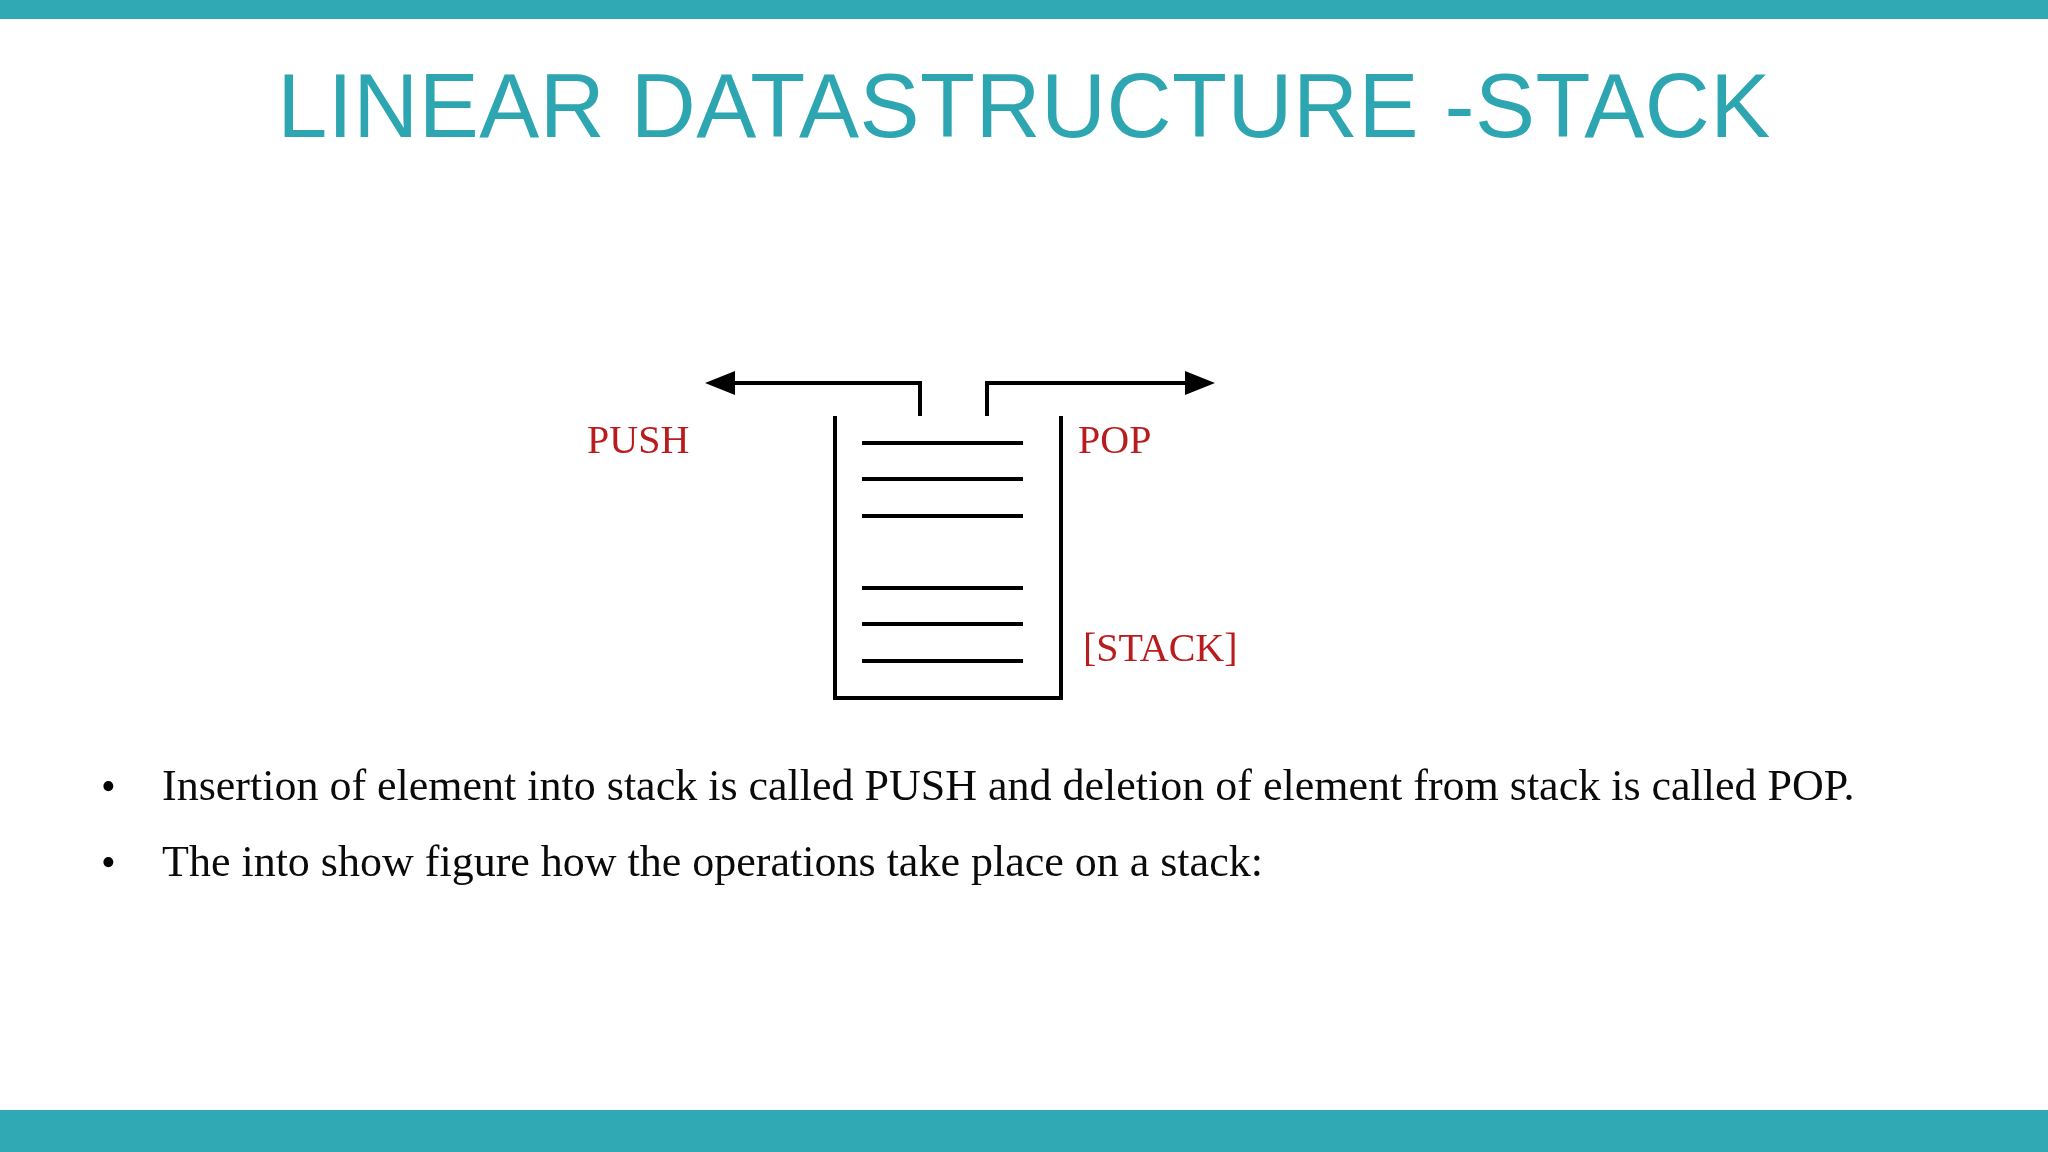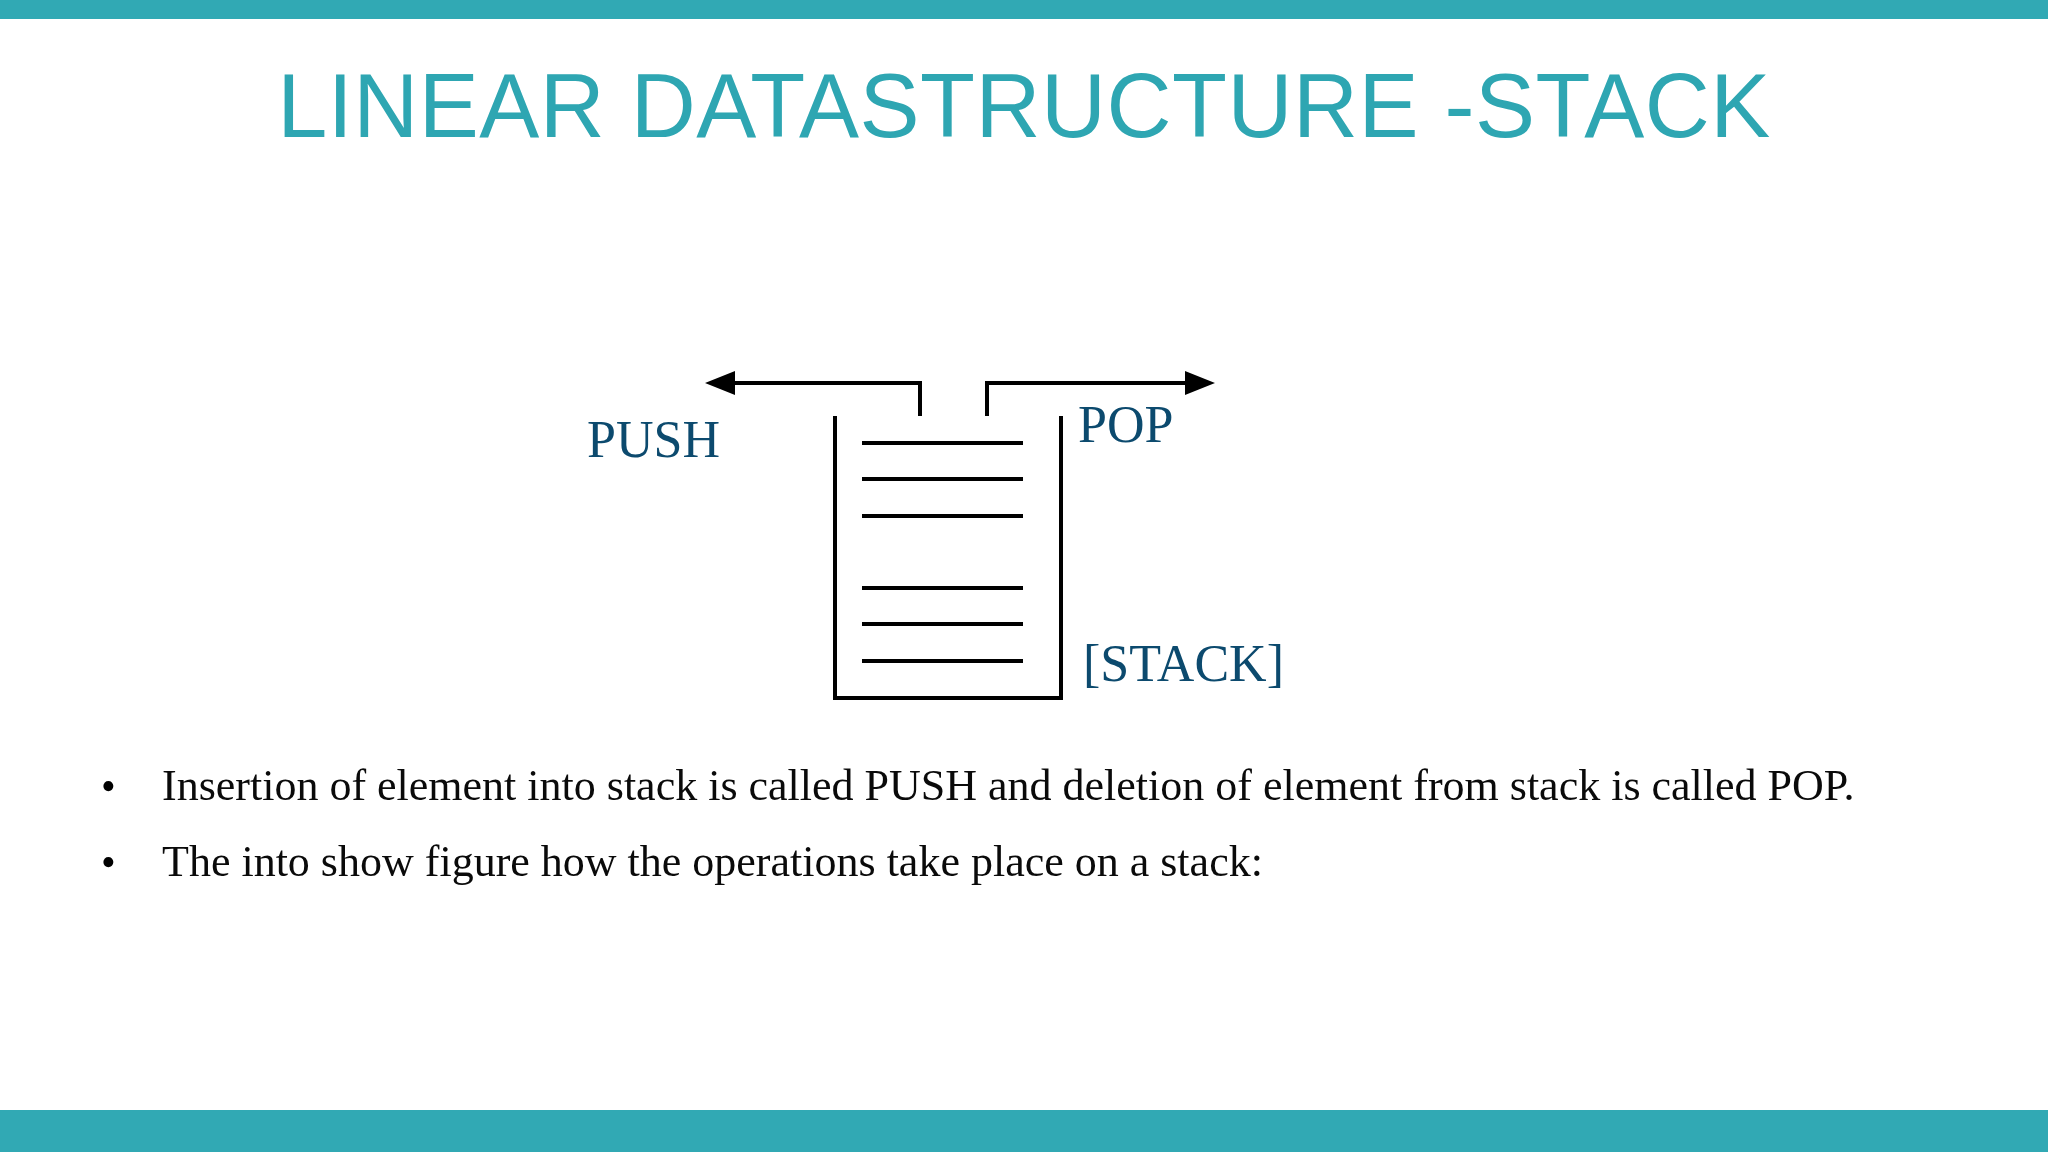--- a/index.html
+++ b/index.html
@@ -57,28 +57,28 @@
     top: 0;
     width: 2048px;
     height: 760px;
     pointer-events: none;
   }
   #diagram svg { display: block; }
 
   .diag-label {
     position: absolute;
     font-family: "Liberation Serif", "DejaVu Serif", serif;
-    font-size: 52px;
+    font-size: 40px;
     line-height: 52px;
-    color: #0c4a6e;
+    color: #b91c1c;
     white-space: nowrap;
   }
   #label-push { left: 587px; top: 414px; }
-  #label-pop  { left: 1078px; top: 399px; }
-  #label-stack{ left: 1083px; top: 622px; margin-top: 16px; }
+  #label-pop  { left: 1078px; top: 414px; }
+  #label-stack{ left: 1083px; top: 622px; }
 
   
   #bullets {
     position: absolute;
     left: 95px;
     top: 755px;
     width: 1860px;
   }
   .bullet-row {
     display: flex;

